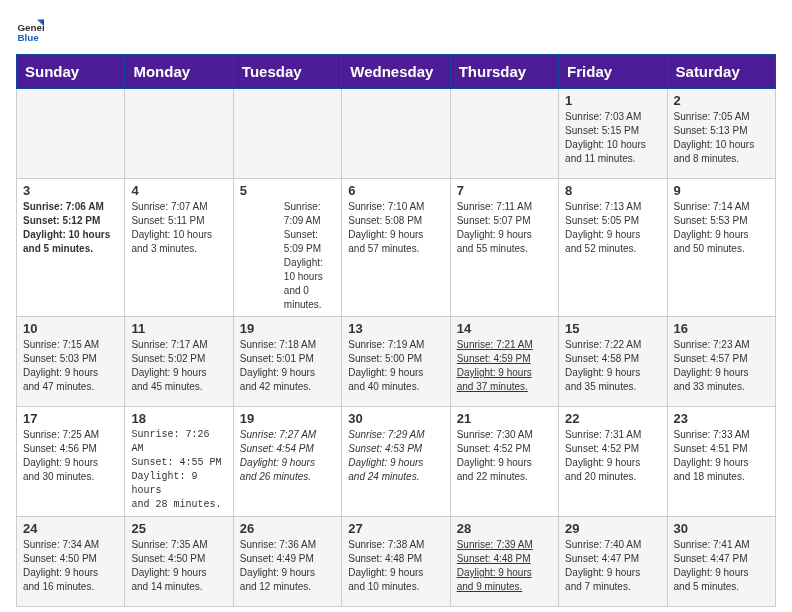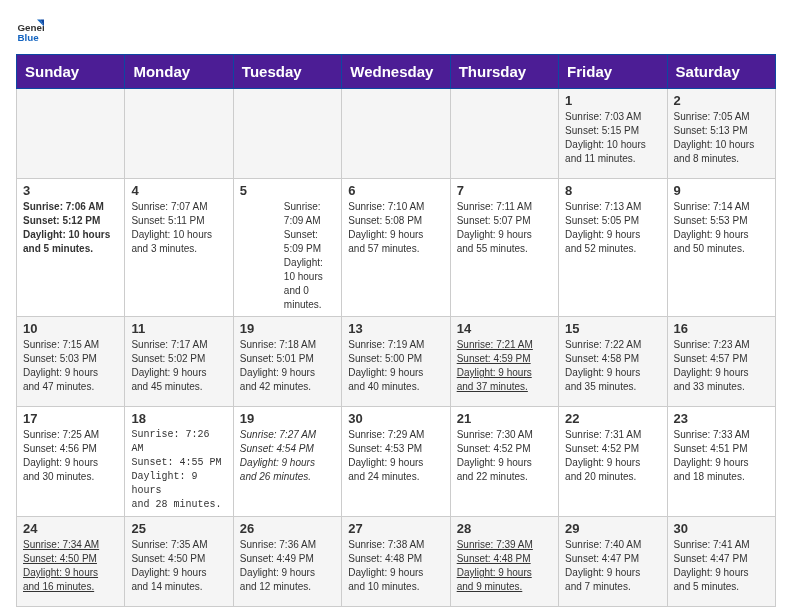--- a/index.html
+++ b/index.html
@@ -251,21 +251,21 @@
         </td>
         <td>
           <div class="day-number">19</div>
           <div class="day-info" style="white-space: pre-line; font-style: italic;">Sunrise: 7:27 AM
 Sunset: 4:54 PM
 Daylight: 9 hours
 and 26 minutes.</div>
         </td>
         <td>
           <div class="day-number">30</div>
-          <div class="day-info" style="white-space: pre-line;">Sunrise: 7:29 AM
+          <div class="day-info" style="white-space: pre-line; font-style: italic;">Sunrise: 7:29 AM
 Sunset: 4:53 PM
 Daylight: 9 hours
 and 24 minutes.</div>
         </td>
         <td>
           <div class="day-number">21</div>
           <div class="day-info" style="white-space: pre-line;">Sunrise: 7:30 AM
 Sunset: 4:52 PM
 Daylight: 9 hours
 and 22 minutes.</div>
@@ -281,21 +281,21 @@
           <div class="day-number">23</div>
           <div class="day-info" style="white-space: pre-line;">Sunrise: 7:33 AM
 Sunset: 4:51 PM
 Daylight: 9 hours
 and 18 minutes.</div>
         </td>
       </tr>
       <tr>
         <td>
           <div class="day-number">24</div>
-          <div class="day-info" style="white-space: pre-line; text-decoration: underline;">Sunrise: 7:34 AM
+          <div class="day-info" style="white-space: pre-line;">Sunrise: 7:34 AM
 Sunset: 4:50 PM
 Daylight: 9 hours
 and 16 minutes.</div>
         </td>
         <td>
           <div class="day-number">25</div>
           <div class="day-info" style="white-space: pre-line;">Sunrise: 7:35 AM
 Sunset: 4:50 PM
 Daylight: 9 hours
 and 14 minutes.</div>

